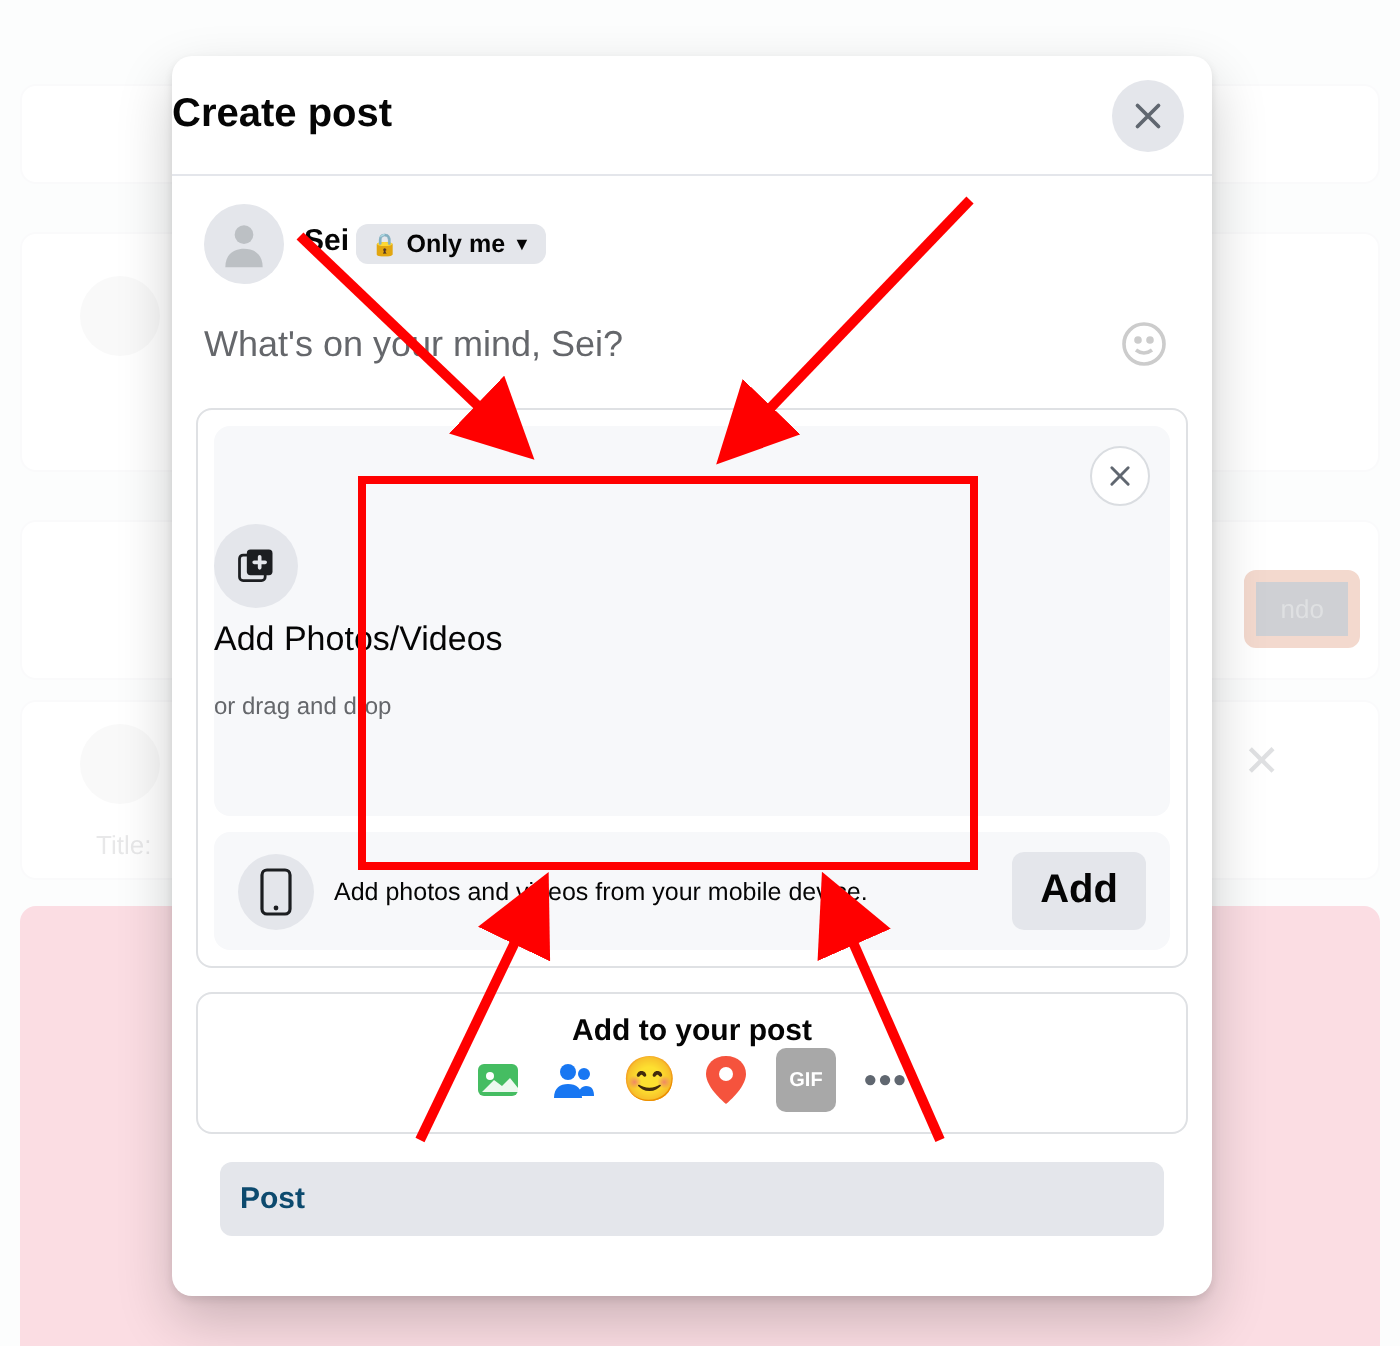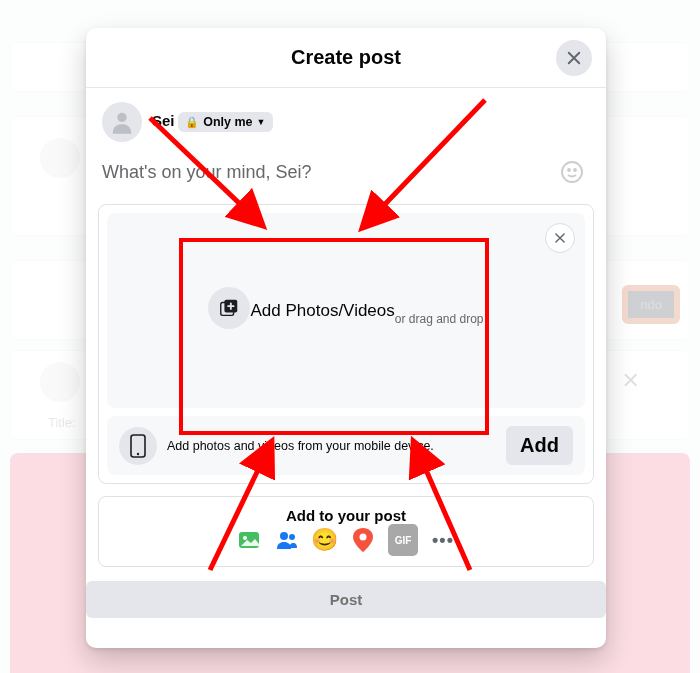--- a/index.html
+++ b/index.html
@@ -71,21 +71,20 @@
       box-shadow: 0 12px 28px rgba(0,0,0,0.2), 0 2px 4px rgba(0,0,0,0.1);
       display: flex;
       flex-direction: column;
     }
     .modal-header {
       position: relative;
       height: 60px;
       border-bottom: 1px solid #e4e6eb;
       display: flex;
       align-items: center;
-      justify-content: center;
     }
     .modal-title {
       font-size: 20px;
       font-weight: 700;
       color: #050505;
     }
     .modal-close {
       position: absolute;
       right: 14px;
       top: 12px;
@@ -160,22 +159,21 @@
       border: 1px solid #dfe1e4;
       border-radius: 8px;
       padding: 8px;
     }
     .upload-drop {
       position: relative;
       background: #f7f8fa;
       border-radius: 8px;
       height: 195px;
       display: flex;
-      flex-direction: row;
-      align-items: center;
+      flex-direction: column;
       justify-content: center;
       cursor: pointer;
     }
     .upload-close {
       position: absolute;
       right: 10px;
       top: 10px;
       width: 30px;
       height: 30px;
       border-radius: 50%;
@@ -269,28 +267,28 @@
       border-radius: 5px;
       font-size: 10px;
       font-weight: 700;
       color: #fff;
       display: flex;
       align-items: center;
       justify-content: center;
     }
     .ic-more { font-size: 18px; color: #606770; letter-spacing: 1px; font-weight: 700;}
     .post-btn {
-      margin: 14px 0 14px;
+      margin: 14px 24px 14px;
       background: #e4e6eb;
       border-radius: 6px;
-      text-align: center;
+      text-align: left;
       padding: 10px;
       font-size: 15px;
       font-weight: 600;
-      color: #737373;
+      color: #0c4a6e;
       cursor: not-allowed;
     }
     .annot-box {
       position: absolute;
       border: 4px solid #f00;
       pointer-events: none;
     }
     .arrow {
       position: absolute;
       pointer-events: none;

